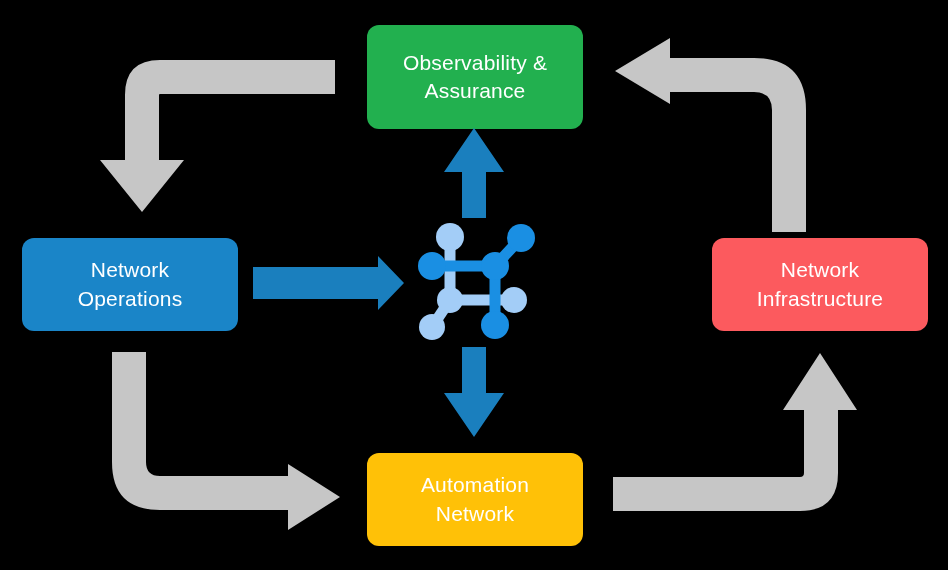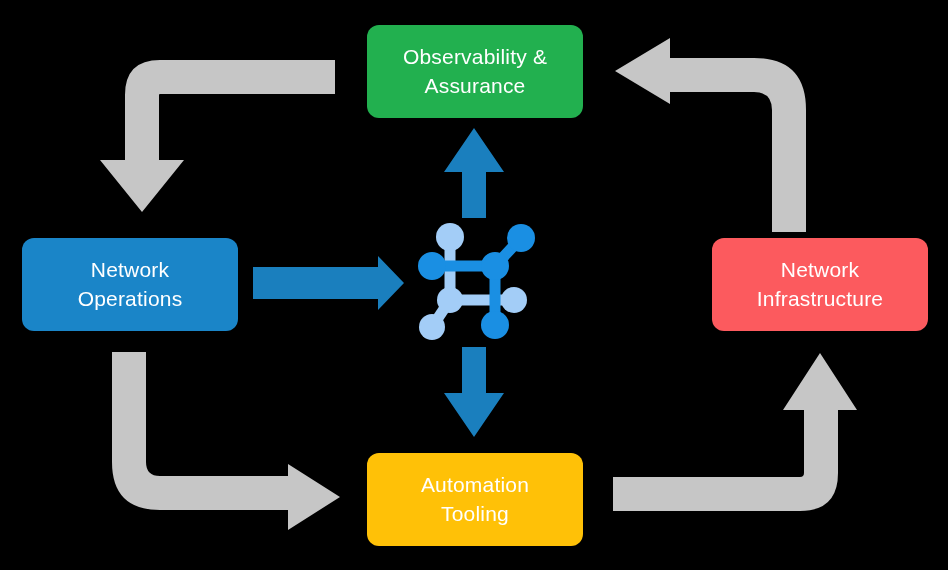--- a/index.html
+++ b/index.html
@@ -27,21 +27,21 @@
     color: #ffffff;
     font-size: 21px;
     line-height: 1.35;
     font-weight: 400;
     letter-spacing: 0.2px;
     box-sizing: border-box;
     padding: 4px 10px;
     white-space: pre-line;
   }
   #box-observability {
-    left: 367px; top: 25px; width: 216px; height: 93px;
+    left: 367px; top: 25px; width: 216px; height: 104px;
     background: #22b04f;
     text-align: center;
   }
   #box-network-operations {
     left: 22px; top: 238px; width: 216px; height: 93px;
     background: #1a85c8;
   }
   #box-network-infrastructure {
     left: 712px; top: 238px; width: 216px; height: 93px;
     background: #fc5a5e;
@@ -124,21 +124,21 @@
   <div class="node-box" id="box-observability">Observability &amp;
 Assurance</div>
 
   <div class="node-box" id="box-network-operations">Network
 Operations</div>
 
   <div class="node-box" id="box-network-infrastructure">Network
 Infrastructure</div>
 
   <div class="node-box" id="box-automation-tooling">Automation
-Tooling</div>
+Network</div>
 
   <svg class="svg-layer" viewBox="0 0 948 570" xmlns="http://www.w3.org/2000/svg">
 
     <path fill="#1a7fbe" d="M 474 128
              L 504 172
              L 486 172
              L 486 218
              L 462 218
              L 462 172
              L 444 172

